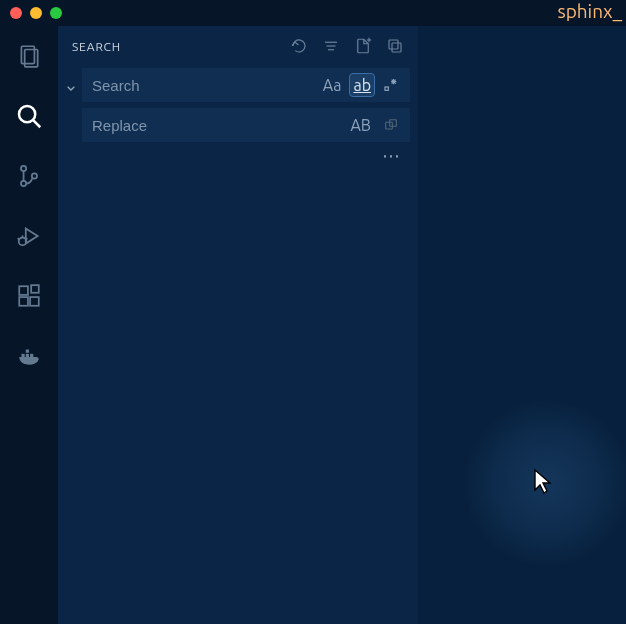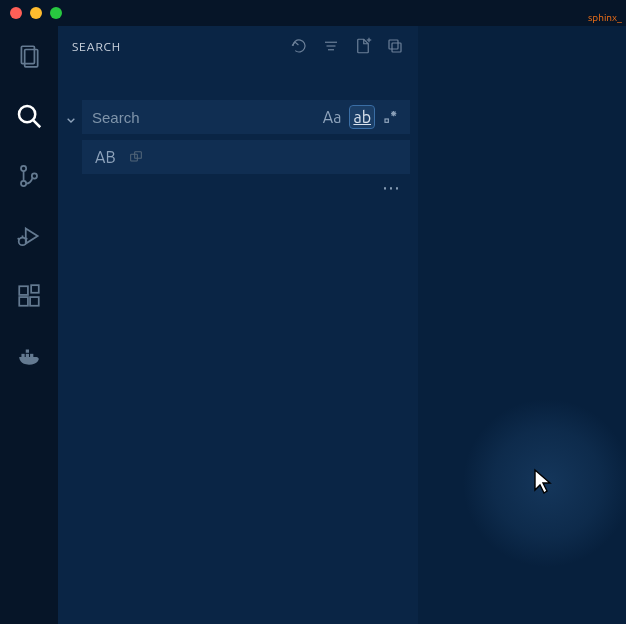--- a/index.html
+++ b/index.html
@@ -22,23 +22,23 @@
   .traffic-lights { display: flex; gap: 8px; }
   .traffic-light {
     width: 12px; height: 12px; border-radius: 50%;
   }
   .tl-close { background: #ff5f57; }
   .tl-min { background: #febc2e; }
   .tl-max { background: #28c840; }
   .title-text {
     position: absolute;
     right: 4px;
-    top: 12px;
-    font-size: 10px;
-    color: #f97316;
+    top: 0;
+    font-size: 19px;
+    color: #fdba74;
   }
 
   
   .main {
     display: flex;
     height: calc(624px - 26px);
   }
 
   
   .activity-bar {
@@ -59,21 +59,20 @@
   .activity-item.active { color: #ffffff; }
   .activity-item svg { width: 26px; height: 26px; }
   .activity-item.active svg { width: 30px; height: 30px; }
 
   
   .sidebar {
     width: 360px;
     background: #0a2545;
     display: flex;
     flex-direction: column;
-    gap: 32px;
   }
   .sidebar-header {
     height: 40px;
     display: flex;
     align-items: center;
     padding: 0 14px;
     gap: 8px;
   }
   .sidebar-title {
     font-size: 12px;
@@ -292,20 +291,21 @@
               <rect x="3" y="15" width="5" height="5"></rect>
               <line x1="16" y1="3" x2="16" y2="11"></line>
               <line x1="12" y1="7" x2="20" y2="7"></line>
               <line x1="13" y1="4" x2="19" y2="10"></line>
               <line x1="19" y1="4" x2="13" y2="10"></line>
             </svg>
           </div>
         </div>
 
         <div class="input-row">
+          <input type="text" placeholder="Replace" style="">
           <div class="opt">AB</div>
           <div class="opt disabled">
             <svg viewBox="0 0 24 24" fill="none" stroke="currentColor" stroke-width="1.6">
               <rect x="4" y="8" width="10" height="10" rx="1"></rect>
               <rect x="10" y="4" width="10" height="10" rx="1"></rect>
             </svg>
           </div>
         </div>
 
         <div class="more-row">

